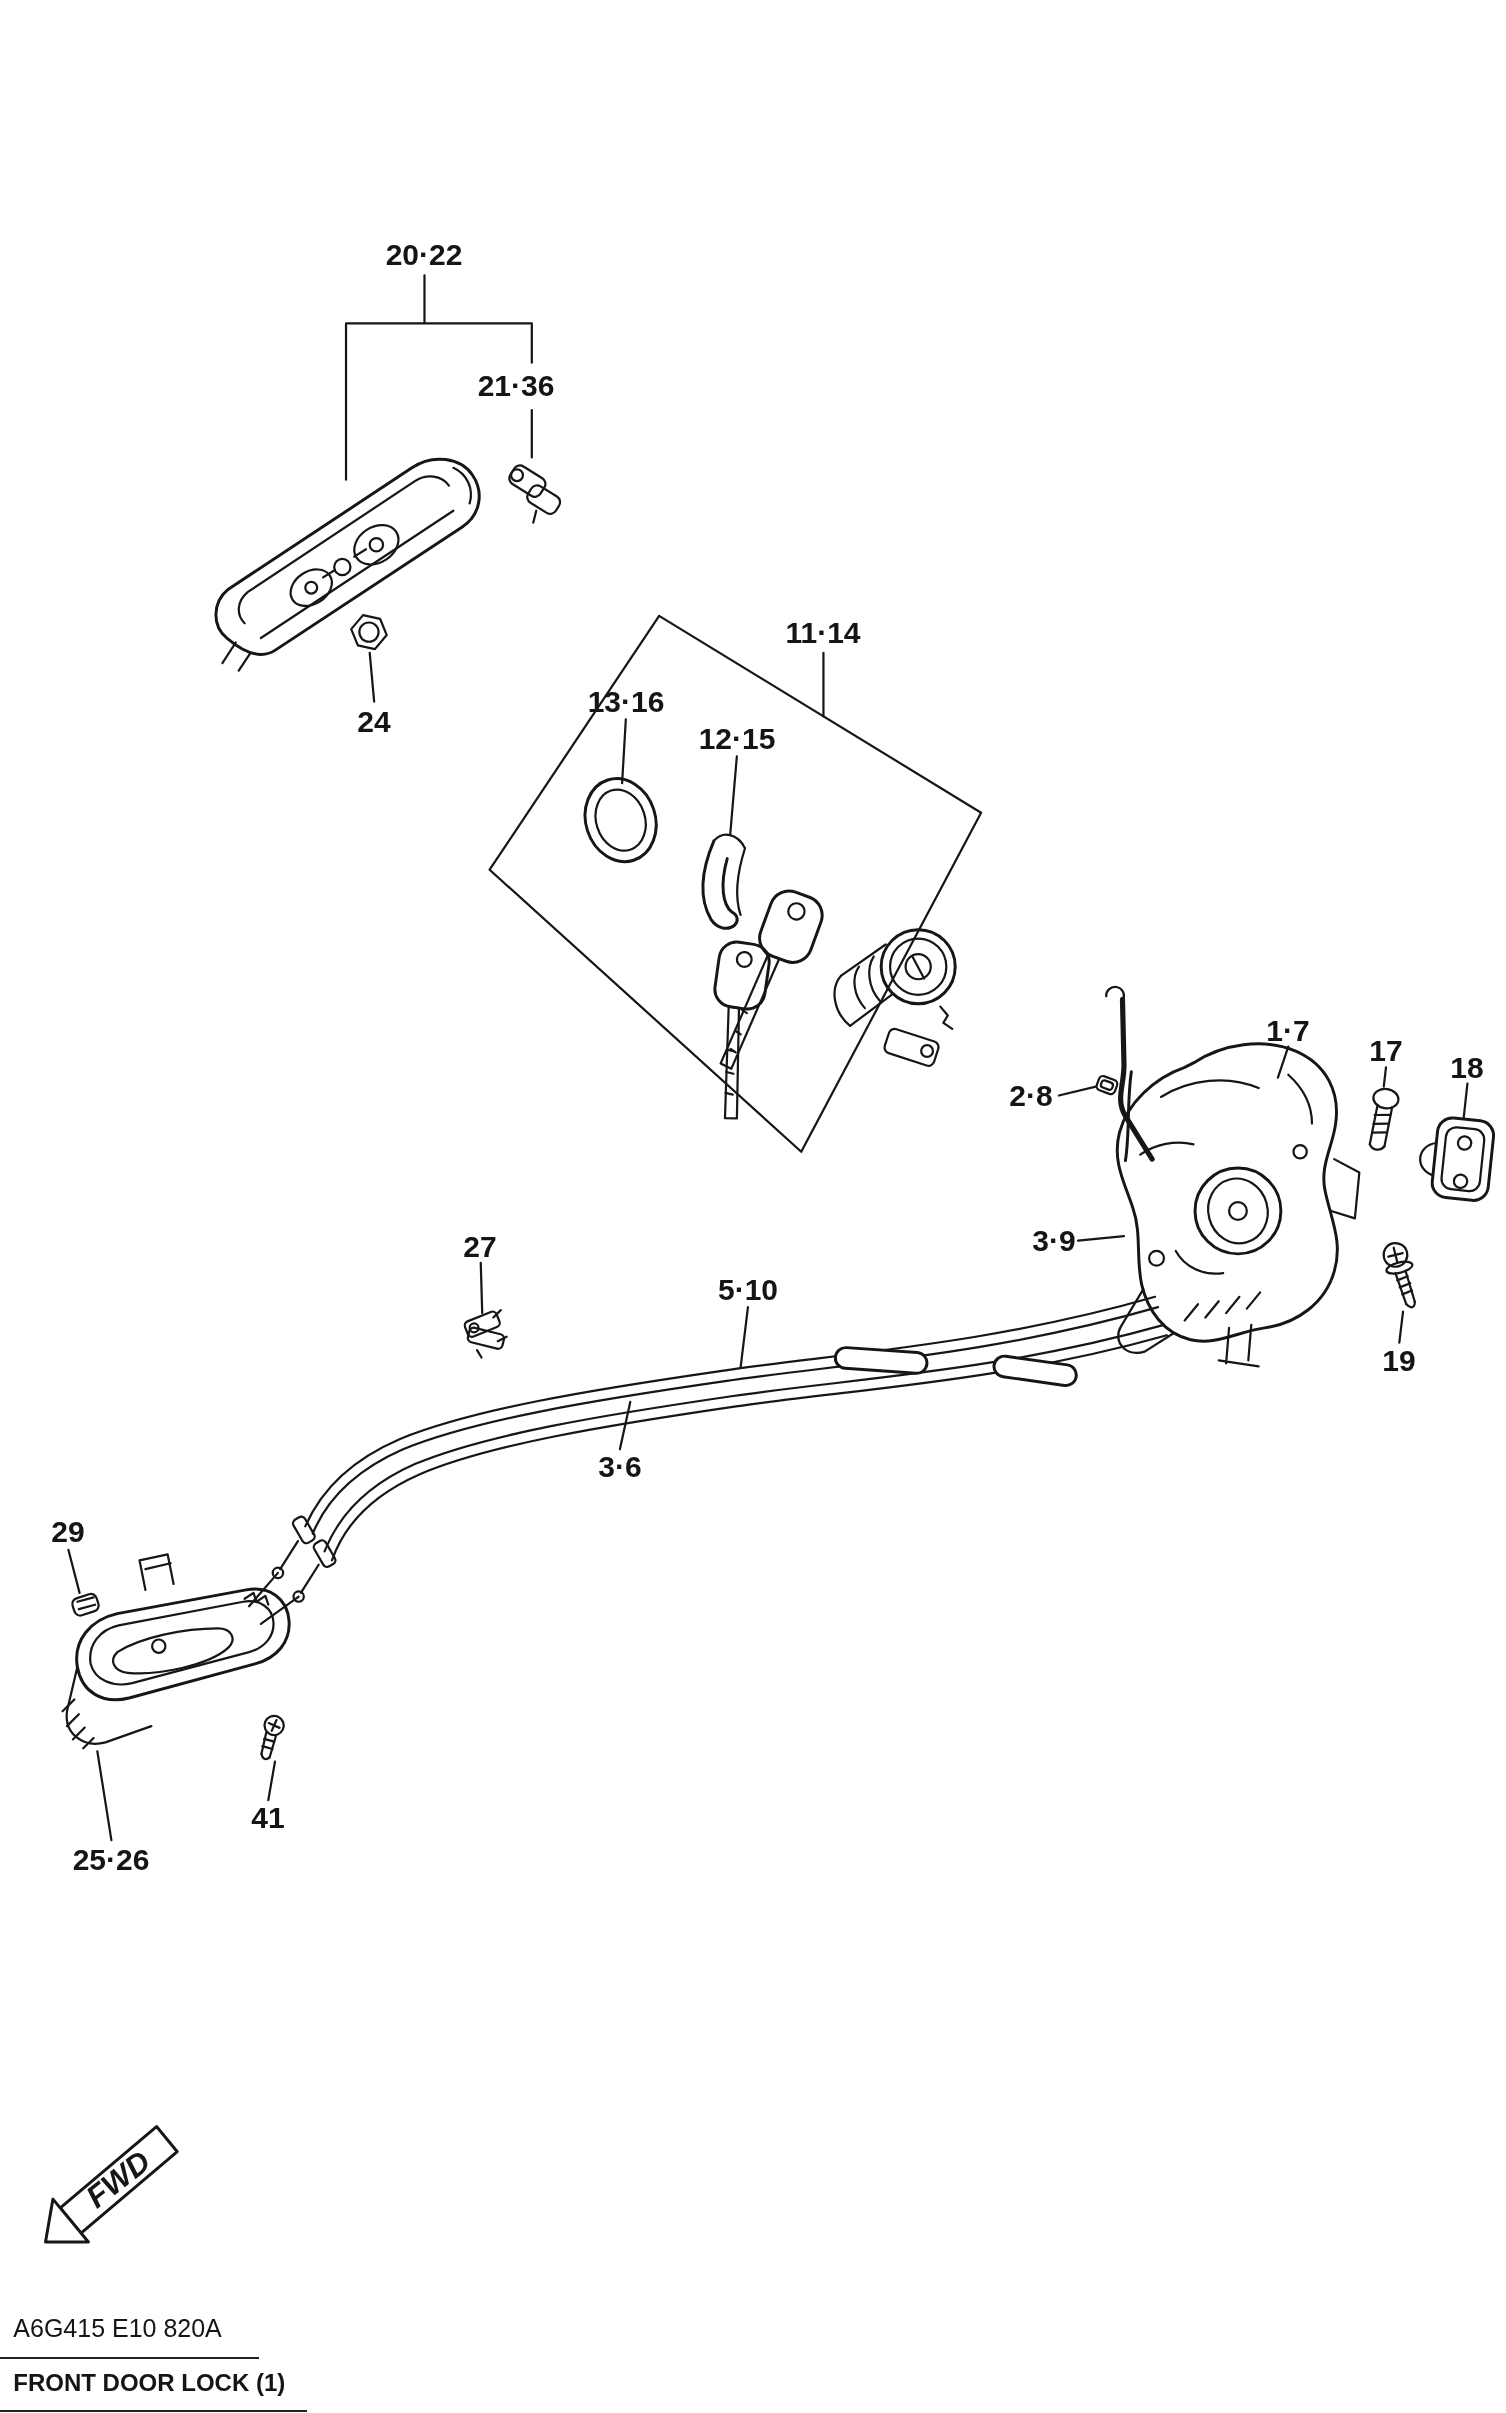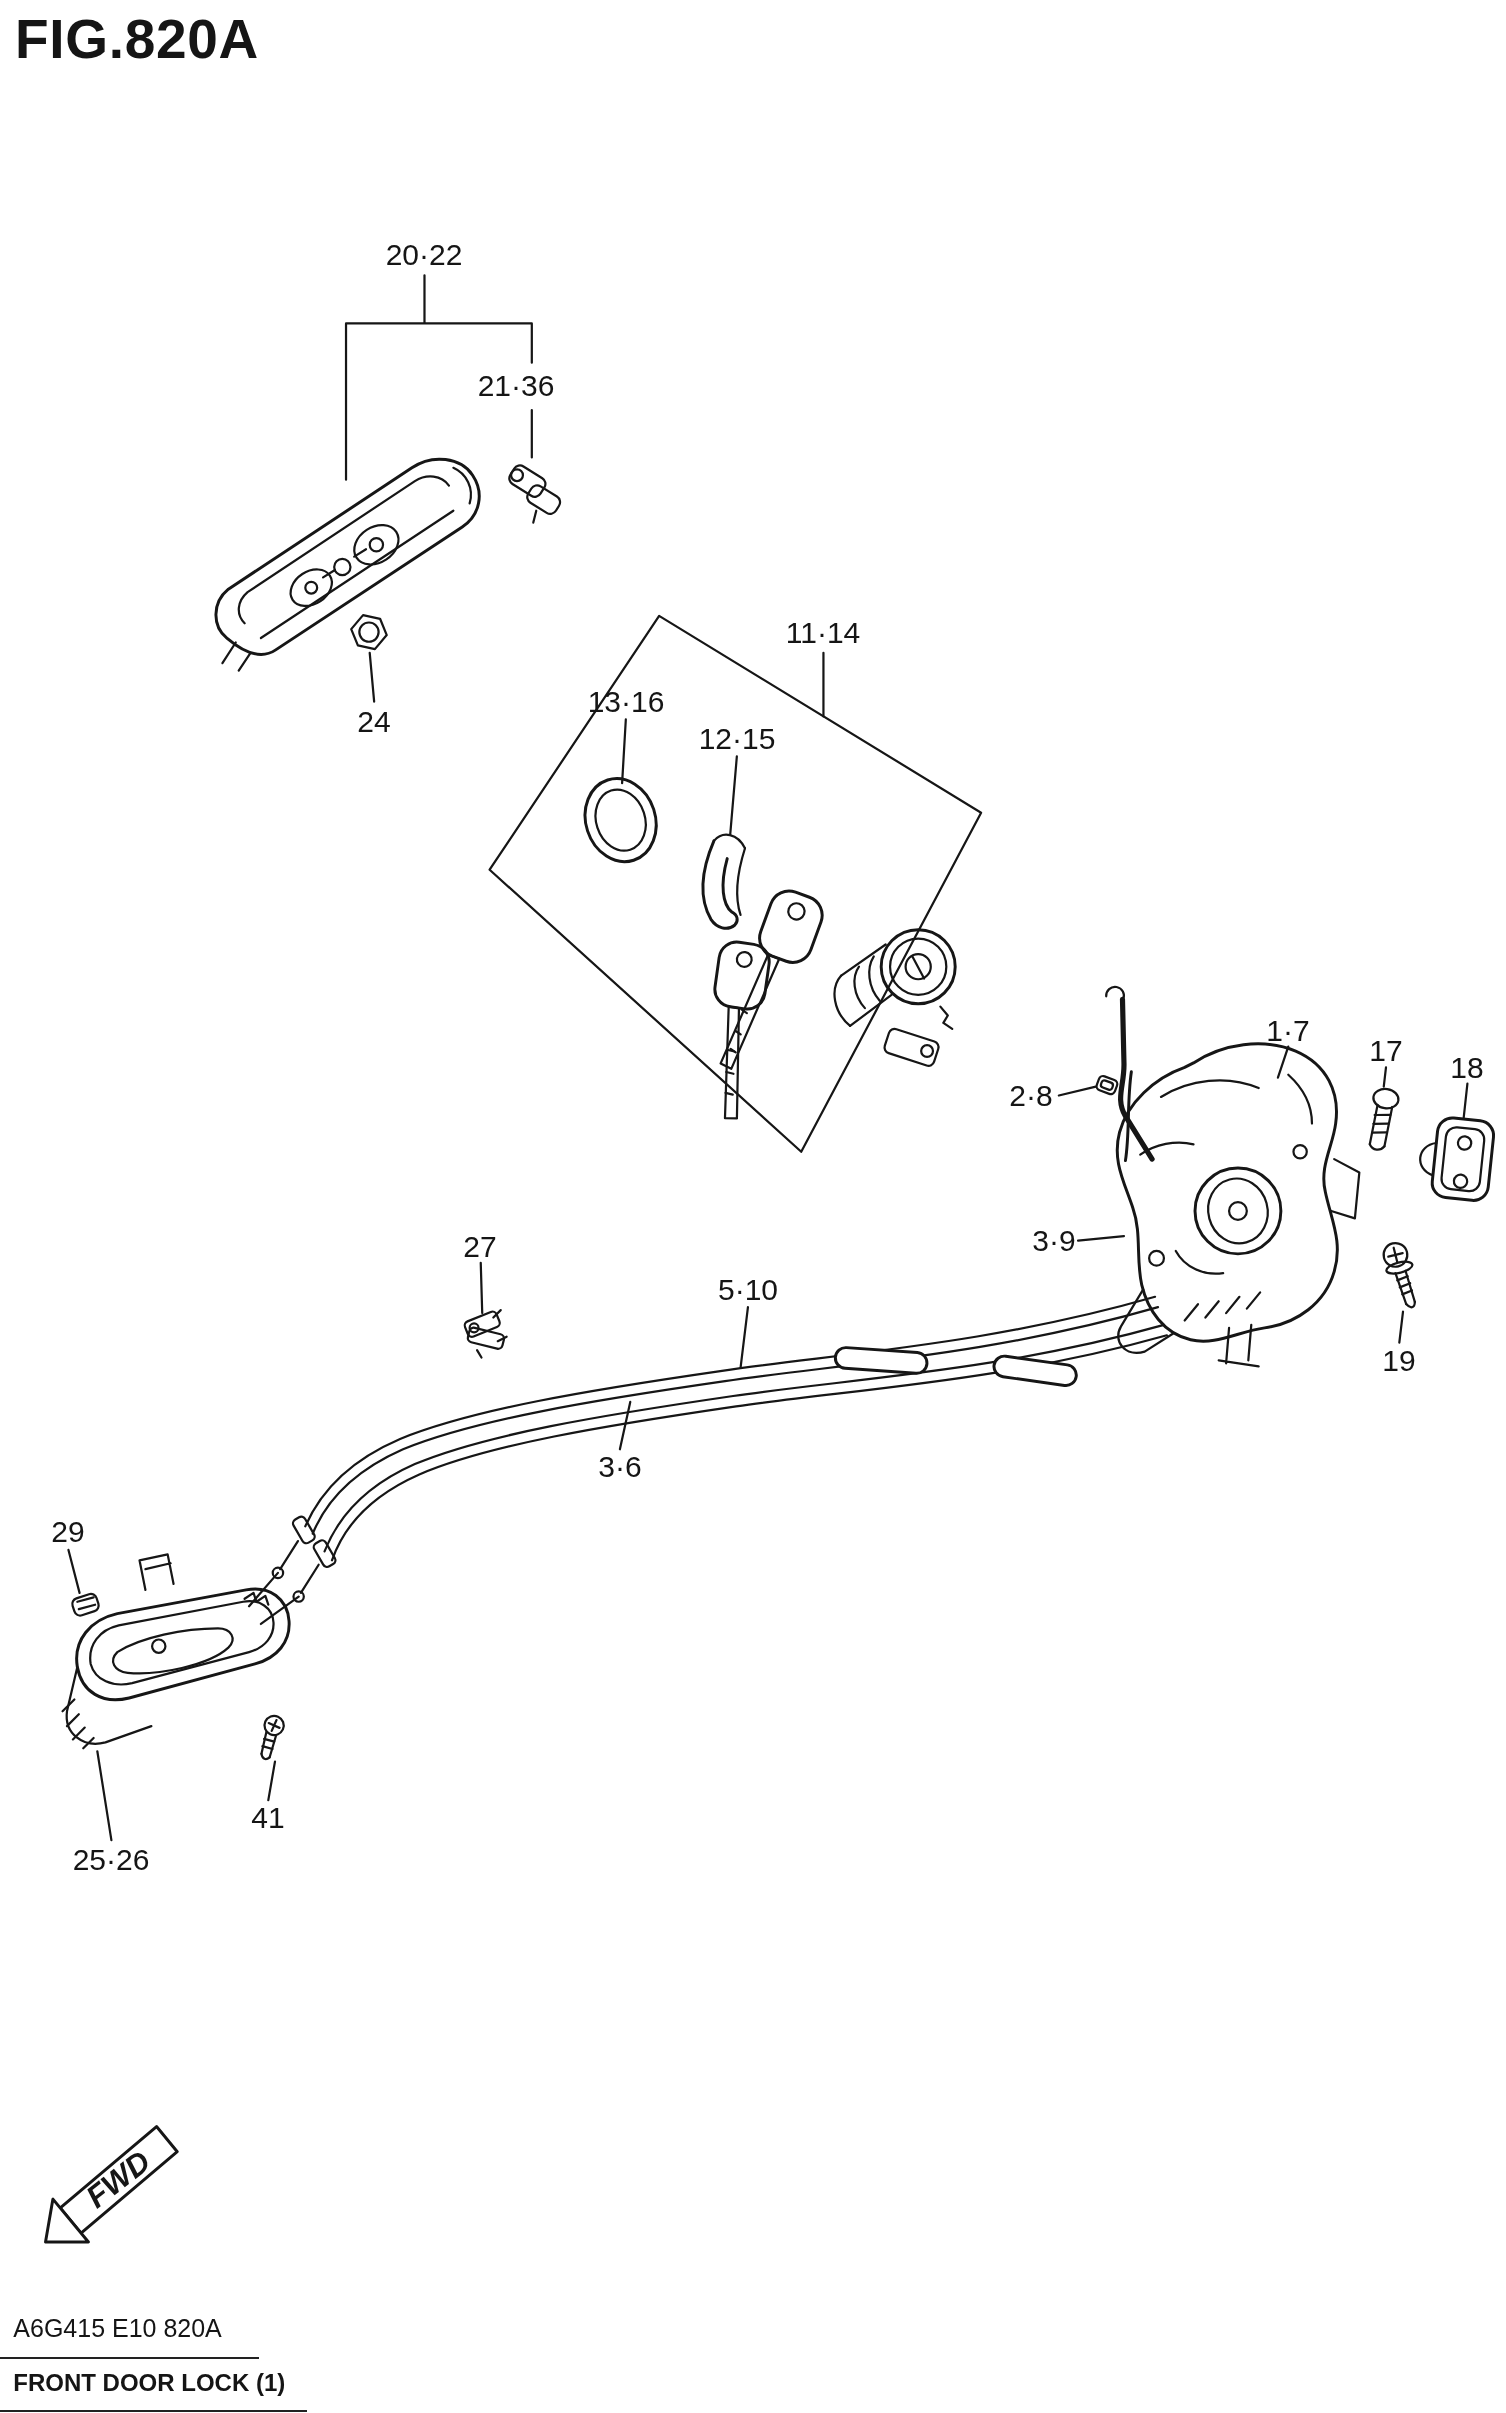--- a/index.html
+++ b/index.html
@@ -6,21 +6,21 @@
   #page{position:relative;width:1507px;height:2413px;background:#ffffff;
         outline:0.7px solid #b9b9b9;overflow:hidden;
         font-family:"Liberation Sans", sans-serif;color:#151515;}
   #art{position:absolute;left:0;top:0;width:1507px;height:2413px;}
   .ln{stroke:#161616;stroke-width:4;fill:none;stroke-linecap:round;stroke-linejoin:round;}
   .thin{stroke-width:3;}
   .thick{stroke-width:7;}
   .ldr{stroke:#161616;stroke-width:3;fill:none;stroke-linecap:round;}
   .fillw{fill:#ffffff;stroke:#161616;stroke-width:4;stroke-linejoin:round;}
   .callout{position:absolute;transform:translate(-50%,-50%);
-           font-size:30px;font-weight:400;white-space:nowrap;color:#151515;}
+           font-size:30px;font-weight:700;white-space:nowrap;color:#151515;}
   .fig-title{position:absolute;left:15px;top:7.4px;font-size:55px;font-weight:800;
              letter-spacing:0.7px;}
   .bottom-code{position:absolute;left:13.3px;top:2314px;font-size:25px;font-weight:400;}
   .bottom-caption{position:absolute;left:13.3px;top:2369px;font-size:24px;font-weight:700;}
   .rule{position:absolute;left:0;height:2.2px;background:#222;}
   #rule1{top:2357px;width:259px;}
   #rule2{top:2410px;width:307px;}
   .fwd-text{font-size:42px;font-weight:700;font-style:italic;fill:#161616;}
 </style>
 </head>
@@ -215,21 +215,20 @@
       <path class="ln thin" d="M362,2374 C366,2380 371,2380 374,2374"></path>
     </g>
 
     <g>
       <polygon class="fillw" points="211,2873 239,2907 109,3017 81,2983"></polygon>
       <polygon class="fillw" points="61,3029 119,3029 71,2971"></polygon>
       <text class="fwd-text" x="160" y="2958" text-anchor="middle" transform="rotate(-38 160 2945)">FWD</text>
     </g>
   </svg>
 
-  <div class="fig-title">FIG.820A</div>
 
   <div class="callout" style="left:424px;top:255px">20·22</div>
   <div class="callout" style="left:516px;top:386px">21·36</div>
   <div class="callout" style="left:374px;top:722px">24</div>
   <div class="callout" style="left:626px;top:702px">13·16</div>
   <div class="callout" style="left:737px;top:739px">12·15</div>
   <div class="callout" style="left:823px;top:633px">11·14</div>
   <div class="callout" style="left:1031px;top:1096px">2·8</div>
   <div class="callout" style="left:1288px;top:1031px">1·7</div>
   <div class="callout" style="left:1386px;top:1051px">17</div>

